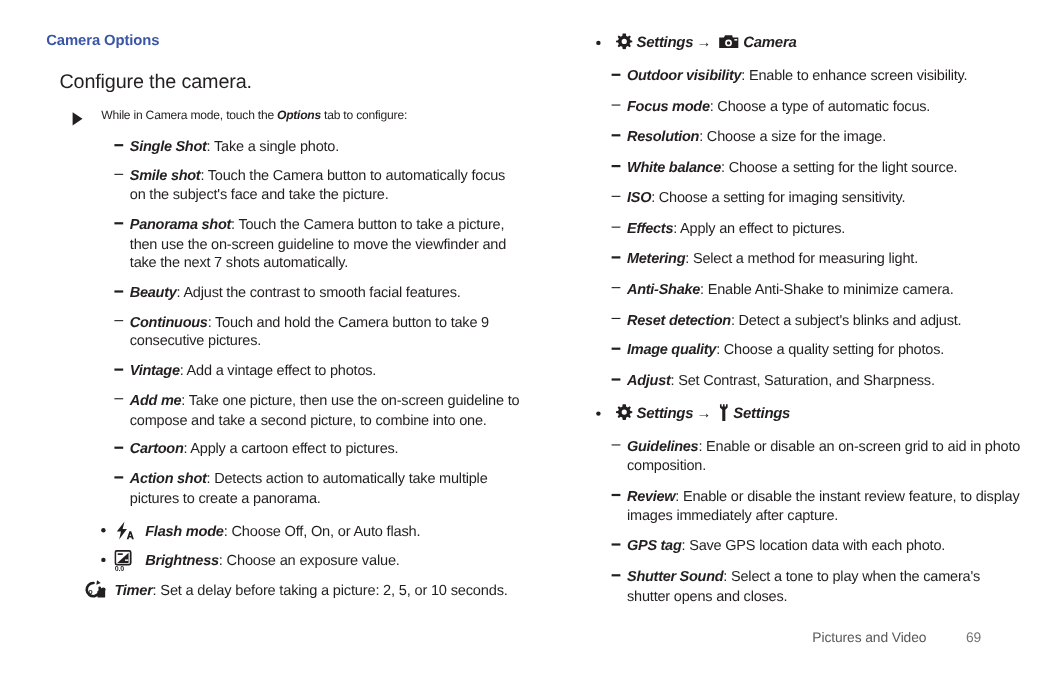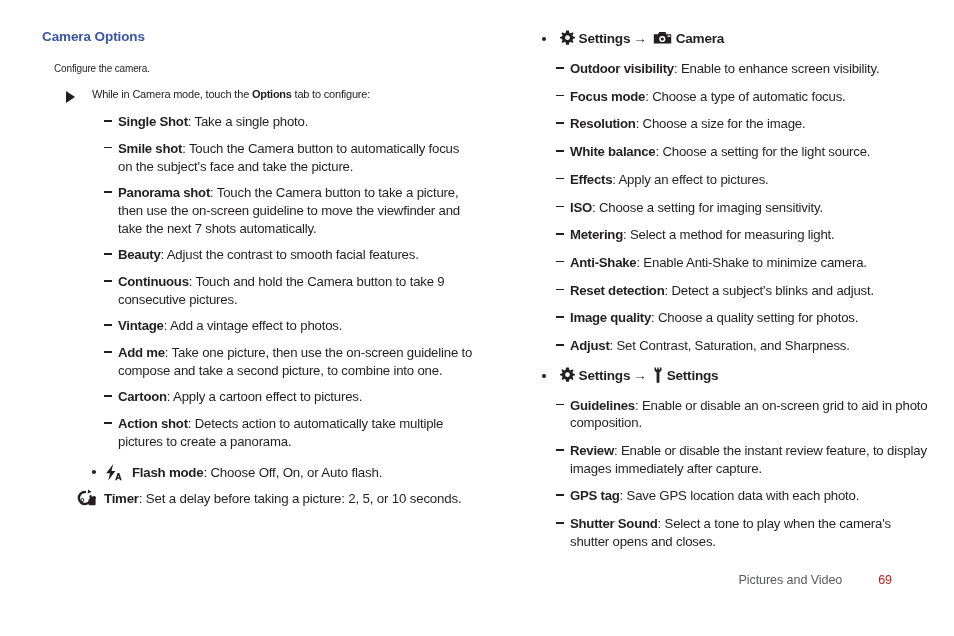--- a/index.html
+++ b/index.html
@@ -41,21 +41,21 @@
   .section-heading {
     font-size: 13.5px;
     font-weight: bold;
     letter-spacing: -0.1px;
     margin: 0 0 17px 0;
     line-height: 1.1;
   }
 
   
   .para {
-    font-size: 10px;
+    font-size: 18px;
     line-height: 1.35;
     margin: 0 0 12px 0;
     padding-left: 12px;
     letter-spacing: -0.15px;
   }
 
   
   .lvl-arrow {
     position: relative;
     font-size: 11px;
@@ -120,21 +120,21 @@
     height: 1.6px;
     background: #231f20;
   }
 
   
   .col-right .lvl-bullet { padding-left: 32px; font-size: 13.6px; margin-bottom: 11px; }
   .col-right .lvl-bullet .dot { left: 14px; top: 7px; }
   .col-right .lvl-dash   { padding-left: 42px; margin-bottom: 10px; }
   .col-right .lvl-dash .dash { left: 28px; }
 
-  b, .bold { font-weight: bold; letter-spacing: -0.25px; }
+  b, .bold { font-weight: bold; letter-spacing: -0.25px; font-style: italic; }
 
   
   .ico {
     display: inline-block;
     vertical-align: -3px;
     position: relative;
   }
 
   
   .ico-shooting {
@@ -180,21 +180,21 @@
     bottom: 33px;
     width: 954px;
     text-align: right;
     padding-right: 62px;
     box-sizing: border-box;
     font-size: 12.6px;
     color: #58595b;
     letter-spacing: -0.1px;
   }
   .footer .chapter { margin-right: 36px; }
-  .footer .pageno  { color: #b91c1c; font-weight: normal; }
+  .footer .pageno  { color: #737373; font-weight: normal; }
 </style>
 </head>
 <body>
 
 <div class="page">
 
   <div class="columns">
 
     <div class="col col-left">
 
@@ -249,20 +249,33 @@
         <span class="dot"></span>
         <span class="inline-icon">
           <svg class="ico ico-flash" viewBox="0 0 20 17" xmlns="http://www.w3.org/2000/svg">
             <path d="M9.2 0 L2.2 9.2 L6.0 9.2 L4.3 16.4 L11.4 7.0 L7.5 7.0 Z" fill="#231f20"></path>
             <path d="M13.6 9.0 L11.2 16.2 L12.9 16.2 L13.35 14.7 L15.5 14.7 L15.95 16.2 L17.7 16.2 L15.3 9.0 Z M13.8 13.3 L14.45 11.2 L15.1 13.3 Z" fill="#231f20"></path>
           </svg>
         </span>
         <b>Flash mode</b><span>: Choose Off, On, or Auto flash.</span>
       </p>
 
+      <p class="lvl-bullet has-icon">
+        <span class="dot"></span>
+        <span class="inline-icon" style="top:-1px">
+          <svg class="ico ico-bright" viewBox="0 0 18 20" xmlns="http://www.w3.org/2000/svg">
+            <rect x="0.8" y="0.8" width="14" height="12.4" rx="1.4" fill="none" stroke="#231f20" stroke-width="1.6"></rect>
+            <path d="M2.6 11.8 L12.9 2.5 L12.9 11.8 Z" fill="#231f20"></path>
+            <rect x="3.0" y="3.0" width="4.6" height="1.5" fill="#231f20"></rect>
+            <rect x="9.6" y="8.6" width="3.0" height="1.3" fill="#fff"></rect>
+            <text x="0.4" y="19.4" font-family="Liberation Sans, sans-serif" font-size="6.4" font-weight="bold" fill="#231f20">0.0</text>
+          </svg>
+        </span>
+        <b>Brightness</b><span>: Choose an exposure value.</span>
+      </p>
 
       <p class="lvl-bullet outdent-wrap">
         <span class="dot"></span>
         <span class="inline-icon" style="top:-1px">
           <svg class="ico ico-timer" viewBox="0 0 22 18" xmlns="http://www.w3.org/2000/svg">
             <path d="M9.0 3.0 A6.0 6.0 0 1 0 14.6 7.3" fill="none" stroke="#231f20" stroke-width="2.4" stroke-linecap="round"></path>
             <path d="M12.2 0.4 L15.6 3.0 L11.6 4.6 Z" fill="#231f20"></path>
             <rect x="12.6" y="10.0" width="7.0" height="6.2" rx="0.8" fill="#231f20"></rect>
             <rect x="15.2" y="7.8" width="2.0" height="2.6" fill="#231f20"></rect>
             <text x="4.2" y="12.6" font-family="Liberation Sans, sans-serif" font-size="6.6" font-weight="bold" fill="#231f20">o</text>
@@ -290,22 +303,22 @@
             <circle cx="9.3" cy="8.0" r="1.6" fill="#231f20"></circle>
             <rect x="14.6" y="4.5" width="2.6" height="1.4" fill="#ffffff"></rect>
           </svg>
         </span> <b>Camera</b>
       </p>
 
       <p class="lvl-dash"><span class="dash"></span><b>Outdoor visibility</b><span>: Enable to enhance screen visibility.</span></p>
       <p class="lvl-dash"><span class="dash"></span><b>Focus mode</b><span>: Choose a type of automatic focus.</span></p>
       <p class="lvl-dash"><span class="dash"></span><b>Resolution</b><span>: Choose a size for the image.</span></p>
       <p class="lvl-dash"><span class="dash"></span><b>White balance</b><span>: Choose a setting for the light source.</span></p>
+      <p class="lvl-dash"><span class="dash"></span><b>ISO</b><span>: Choose a setting for imaging sensitivity.</span></p>
       <p class="lvl-dash"><span class="dash"></span><b>Effects</b><span>: Apply an effect to pictures.</span></p>
-      <p class="lvl-dash"><span class="dash"></span><b>ISO</b><span>: Choose a setting for imaging sensitivity.</span></p>
       <p class="lvl-dash"><span class="dash"></span><b>Metering</b><span>: Select a method for measuring light.</span></p>
       <p class="lvl-dash"><span class="dash"></span><b>Anti-Shake</b><span>: Enable Anti-Shake to minimize camera.</span></p>
       <p class="lvl-dash"><span class="dash"></span><b>Reset detection</b><span>: Detect a subject's blinks and adjust.</span></p>
       <p class="lvl-dash"><span class="dash"></span><b>Image quality</b><span>: Choose a quality setting for photos.</span></p>
       <p class="lvl-dash"><span class="dash"></span><b>Adjust</b><span>: Set Contrast, Saturation, and Sharpness.</span></p>
 
       <p class="lvl-bullet" style="margin-bottom:12px;margin-top:12px">
         <span class="dot"></span>
         <span>
           <svg class="ico ico-gear" viewBox="0 0 16 16" xmlns="http://www.w3.org/2000/svg">

